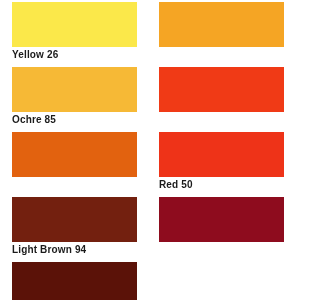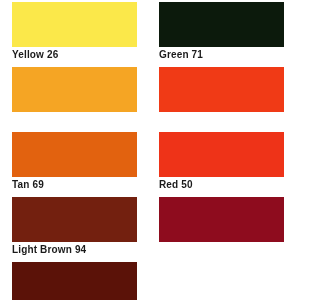--- a/index.html
+++ b/index.html
@@ -59,45 +59,44 @@
 <div id="chart">
   <div class="grid">
 
     <div class="cell">
       <div class="swatch">
         <div class="swatch-inner" style="background-color: rgb(251, 232, 74);"></div>
       </div>
       <div class="label">Yellow 26</div>
     </div>
 
-    <div class="cell">
-      <div class="swatch">
-        <div class="swatch-inner" style="background-color: rgb(12, 26, 12);"></div>
-      </div>
-      <div class="label">Green 71</div>
-    </div>
 
     <div class="cell">
       <div class="swatch">
         <div class="swatch-inner" style="background-color: rgb(245, 165, 36);"></div>
       </div>
     </div>
 
+    <div class="cell">
+      <div class="swatch">
+        <div class="swatch-inner" style="background-color: rgb(246, 185, 54);"></div>
+      </div>
+      <div class="label">Ochre 85</div>
+    </div>
 
     <div class="cell">
       <div class="swatch">
         <div class="swatch-inner" style="background-color: rgb(240, 58, 22);"></div>
       </div>
     </div>
 
     <div class="cell">
       <div class="swatch">
         <div class="swatch-inner" style="background-color: rgb(226, 98, 15);"></div>
       </div>
-      <div class="label">Tan 69</div>
     </div>
 
     <div class="cell">
       <div class="swatch">
         <div class="swatch-inner" style="background-color: rgb(238, 51, 24);"></div>
       </div>
       <div class="label">Red 50</div>
     </div>
 
     <div class="cell">

